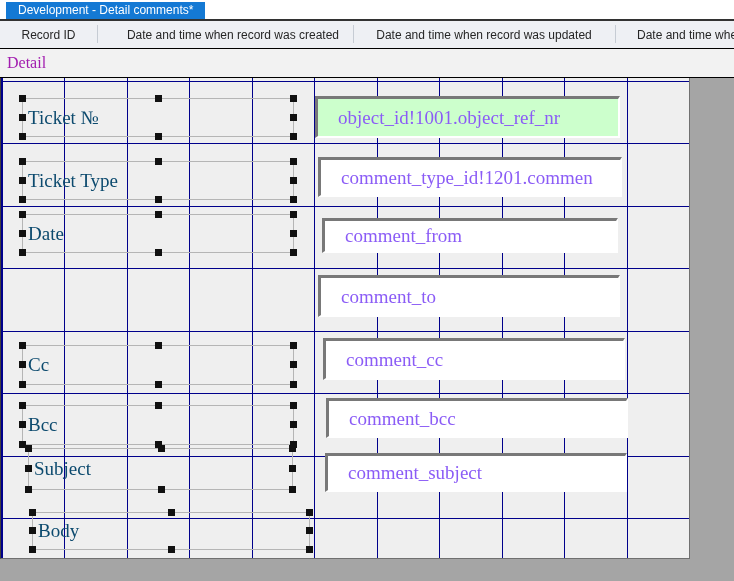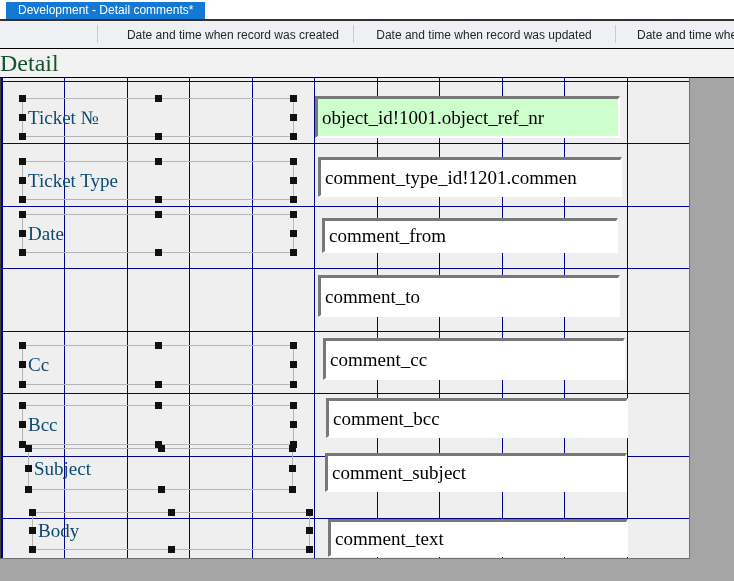--- a/index.html
+++ b/index.html
@@ -25,21 +25,21 @@
     font-size:12px;color:#262626;white-space:nowrap;overflow:hidden;
   }
   .colcell.last{justify-content:flex-start;padding-left:22px;}
   .colsep{position:absolute;top:4px;width:1px;height:18px;background:#c6ccd4;}
   
   .band{
     position:absolute;left:0;top:48px;width:734px;height:30px;
     background:#f2f2f2;border-top:1px solid #000;border-bottom:1px solid #000;
     box-sizing:border-box;display:flex;align-items:center;
   }
-  .band span{font-family:"Liberation Serif", serif;font-size:24px;color:#14532d;}
+  .band span{font-family:"Liberation Serif", serif;font-size:16px;color:#a21caf;padding-left:7px;}
   
   .canvas{
     position:absolute;left:0;top:78px;width:690px;height:481px;
     background-color:#efefef;
     background-image:
       repeating-linear-gradient(to right, #00008b 0 1px, transparent 1px 62.5px),
       repeating-linear-gradient(to bottom, #00008b 0 1px, transparent 1px 62.5px);
     background-position:1px 3px;
     border-left:1px solid #3f3f3f;
     border-right:1px solid #707070;
@@ -61,36 +61,37 @@
   
   .fld{
     position:absolute;box-sizing:border-box;z-index:2;
     background:#ffffff;
     border-style:solid;border-width:3px 2px 2px 3px;
     border-top-color:#787878;border-left-color:#787878;
     border-bottom-color:#ffffff;border-right-color:#ffffff;
     display:flex;align-items:center;overflow:hidden;
   }
   .fld span{
-    font-family:"Liberation Serif", serif;font-size:19px;color:#000000;
-    padding-left:4px;white-space:nowrap;
+    font-family:"Liberation Serif", serif;font-size:19px;color:#8b5cf6;
+    padding-left:20px;white-space:nowrap;
   }
   .fld.green{background:#ccffcc;}
 </style>
 </head>
 <body>
 
 <div class="screen">
 
   <div class="tabbar">
     <div class="tab">Development - Detail comments*</div>
   </div>
   <div class="tab-underline"></div>
 
   <div class="colheader">
+    <div class="colcell" style="left:0;width:97px">Record ID</div>
     <div class="colcell" style="left:105px;width:256px">Date and time when record was created</div>
     <div class="colcell" style="left:353px;width:262px">Date and time when record was updated</div>
     <div class="colcell last" style="left:615px;width:119px">Date and time whe</div>
     <div class="colsep" style="left:97px"></div>
     <div class="colsep" style="left:353px"></div>
     <div class="colsep" style="left:615px"></div>
   </div>
 
   <div class="band">
     <span>Detail</span>
@@ -190,17 +191,14 @@
   </div>
   <div class="fld" style="left:323px;top:338px;width:302px;height:42px">
     <span>comment_cc</span>
   </div>
   <div class="fld" style="left:326px;top:398px;width:302px;height:40px">
     <span>comment_bcc</span>
   </div>
   <div class="fld" style="left:325px;top:453px;width:302px;height:39px">
     <span>comment_subject</span>
   </div>
-  <div class="fld" style="left:328px;top:519px;width:300px;height:38px">
-    <span>comment_text</span>
-  </div>
 
 </div>
 
 </body></html>

